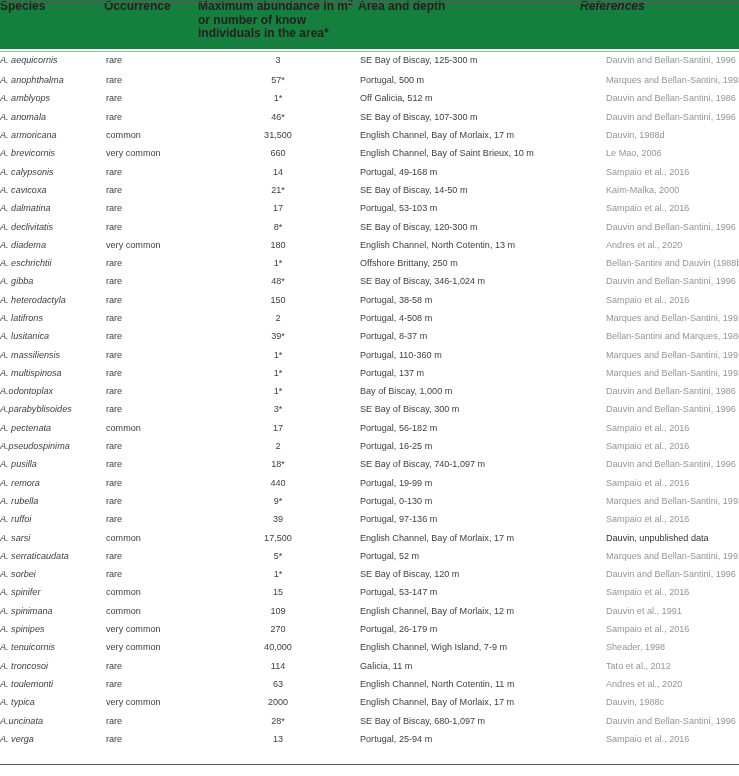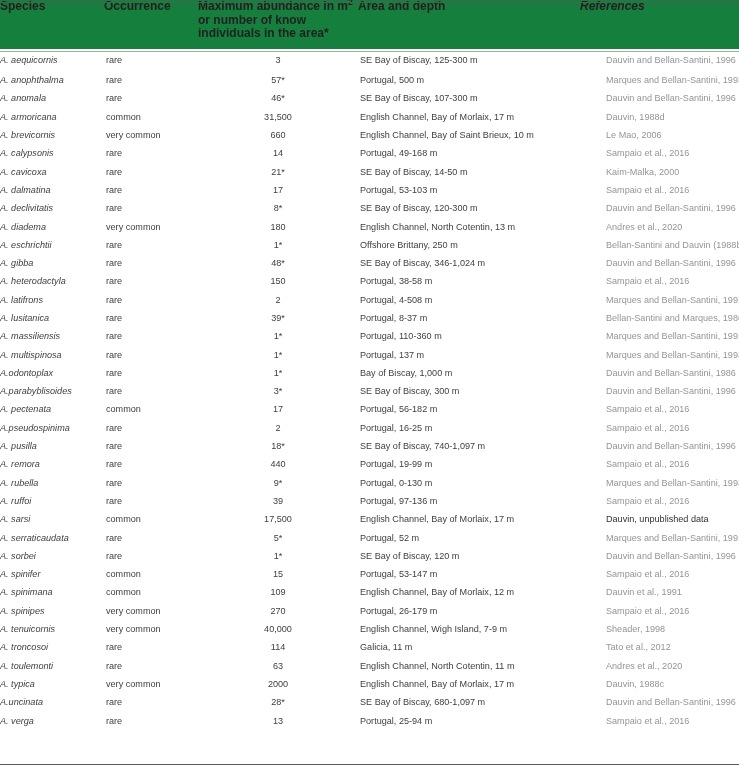--- a/index.html
+++ b/index.html
@@ -142,20 +142,27 @@
           <td class="d-refs">Dauvin and Bellan-Santini, 1996</td>
         </tr>
         <tr class="data-row">
           <td class="d-species">A. anophthalma</td>
           <td class="d-occur">rare</td>
           <td class="d-abund">57*</td>
           <td class="d-area">Portugal, 500 m</td>
           <td class="d-refs">Marques and Bellan-Santini, 1993</td>
         </tr>
         <tr class="data-row">
+          <td class="d-species">A. amblyops</td>
+          <td class="d-occur">rare</td>
+          <td class="d-abund">1*</td>
+          <td class="d-area">Off Galicia, 512 m</td>
+          <td class="d-refs">Dauvin and Bellan-Santini, 1986</td>
+        </tr>
+        <tr class="data-row">
           <td class="d-species">A. anomala</td>
           <td class="d-occur">rare</td>
           <td class="d-abund">46*</td>
           <td class="d-area">SE Bay of Biscay, 107-300 m</td>
           <td class="d-refs">Dauvin and Bellan-Santini, 1996</td>
         </tr>
         <tr class="data-row">
           <td class="d-species">A. armoricana</td>
           <td class="d-occur">common</td>
           <td class="d-abund">31,500</td>

